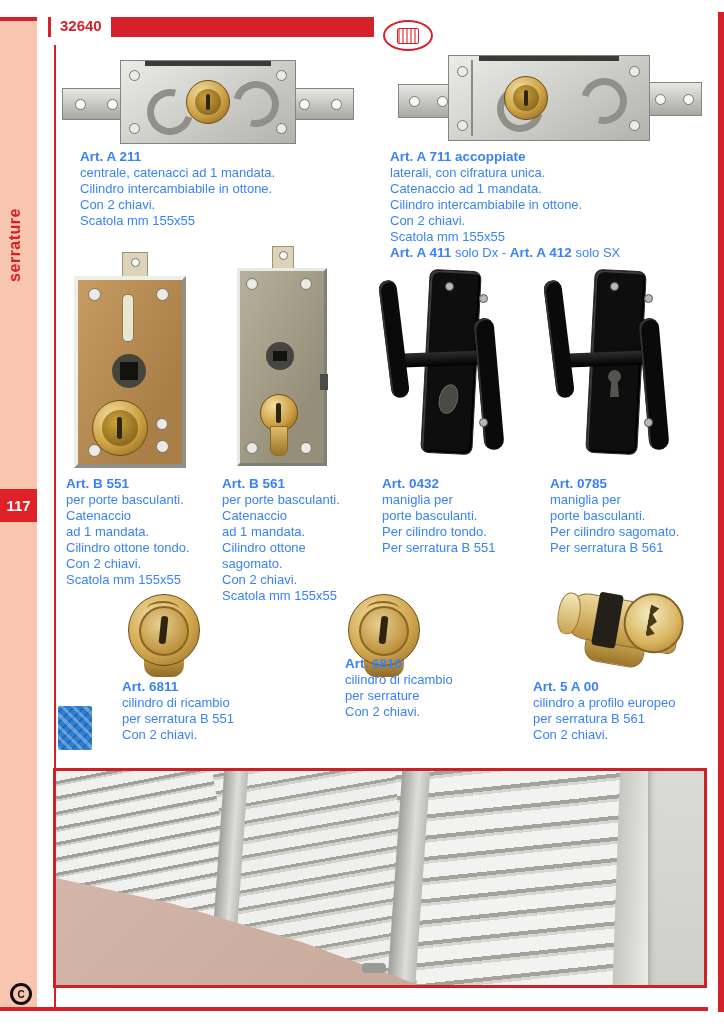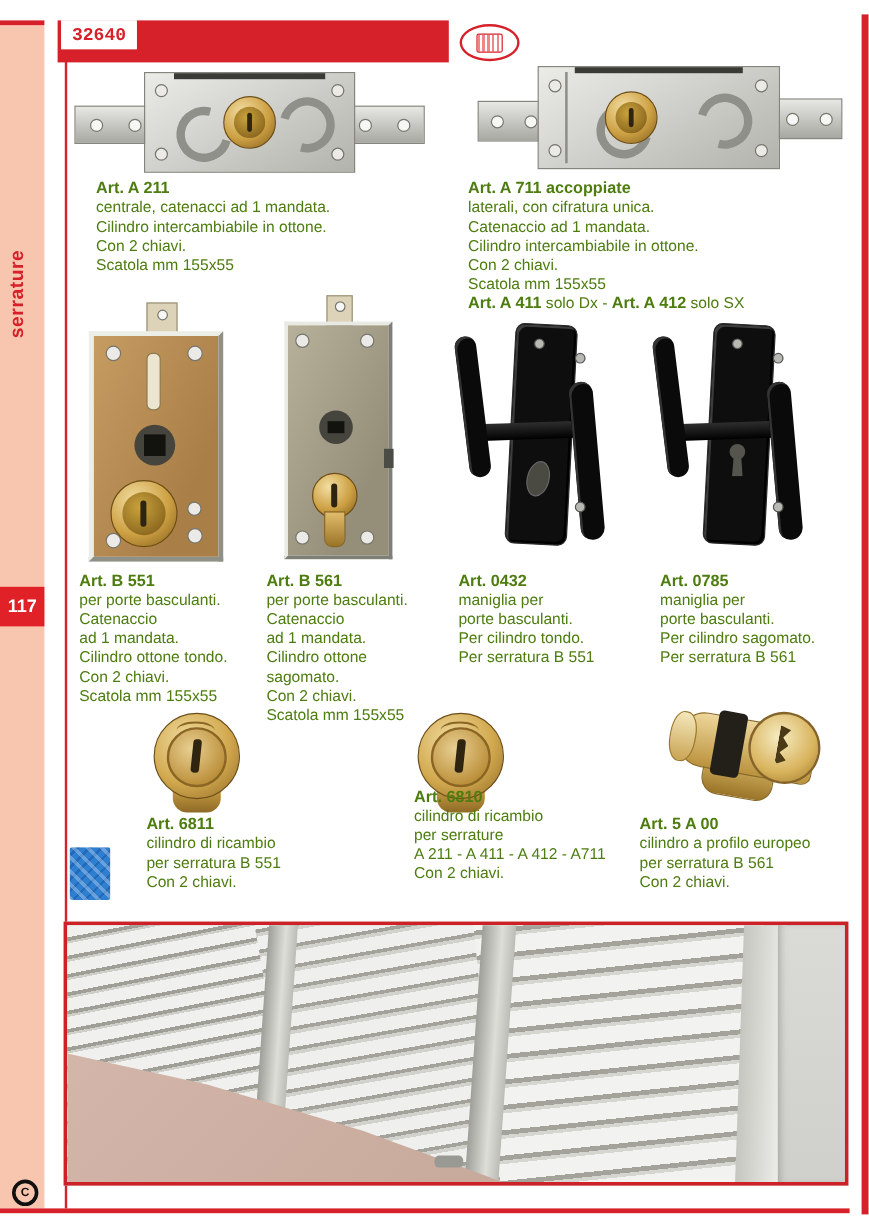--- a/index.html
+++ b/index.html
@@ -12,31 +12,31 @@
               font-weight:bold;font-size:16px;color:#d6212a;letter-spacing:.5px;}
   .page-badge{position:absolute;left:0;top:489px;width:37px;height:33px;background:#e02228;
               color:#fff;font-weight:bold;font-size:15px;display:flex;align-items:center;justify-content:center;}
   .c-logo{position:absolute;left:10px;top:983px;width:16px;height:16px;border:3px solid #101010;border-radius:50%;
           background:#f8c6af;display:flex;align-items:center;justify-content:center;
           font-weight:bold;font-size:10px;color:#101010;}
   .left-redline{position:absolute;left:54px;top:45px;width:2px;height:962px;background:#d6212a;}
   .right-redline{position:absolute;left:718px;top:12px;width:6px;height:1000px;background:#d6212a;}
   .bottom-redline{position:absolute;left:0;top:1007px;width:708px;height:4px;background:#d6212a;}
   
-  .header-bar{position:absolute;left:48px;top:17px;width:326px;height:35px;background:#d6212a;
-              display:flex;align-items:flex-start;font-family:Liberation Mono, monospace;}
+  .header-bar{position:absolute;left:48px;top:17px;width:326px;height:20px;background:#d6212a;
+              display:flex;align-items:flex-end;}
   .code-box{background:#fff;border:1px solid #fff;color:#d6212a;font-weight:bold;font-size:15px;
             margin-left:3px;padding:1px 8px;height:20px;display:flex;align-items:center;}
   .header-title{color:#fff;font-weight:bold;font-size:13.5px;letter-spacing:.4px;margin-left:12px;}
   .brand-logo{position:absolute;left:383px;top:20px;width:46px;height:27px;border:2px solid #d6212a;
               border-radius:50%;display:flex;align-items:center;justify-content:center;}
   .brand-crest{width:20px;height:14px;border:1px solid #d6212a;border-radius:2px;
                background:repeating-linear-gradient(90deg,#e88,0,#e88 2px,transparent 2px,transparent 4px);}
   
-  .tb{position:absolute;font-size:13px;line-height:16px;color:#4d7c0f;}
+  .tb{position:absolute;font-size:13px;line-height:16px;color:#3b82f6;}
   .tt{font-weight:bold;font-size:13.5px;}
   .tb b{font-size:13.5px;}
   
   .img{position:absolute;}
   .bar{position:absolute;background:linear-gradient(#e7e7e4,#a8a8a2);border:1px solid #86867f;}
   .plate{position:absolute;background:linear-gradient(150deg,#ebebe8,#b3b3ad);border:1px solid #85857d;}
   .topslot{position:absolute;height:5px;background:#3a3a36;}
   .screw{position:absolute;width:9px;height:9px;border-radius:50%;background:#eceae6;border:1px solid #76766d;}
   .hole{position:absolute;background:#f7f7f5;border:1px solid #77776f;border-radius:50%;width:9px;height:9px;}
   .ccurve{position:absolute;width:32px;height:32px;border-radius:50%;border:7px solid #90908a;background:transparent;}
@@ -319,21 +319,20 @@
   <div class="tb" style="left:122px;top:679px;width:200px">
     <div class="tt">Art. 6811</div>
     <div>cilindro di ricambio</div>
     <div>per serratura B 551</div>
     <div>Con 2 chiavi.</div>
   </div>
   <div class="tb" style="left:345px;top:656px;width:190px">
     <div class="tt">Art. 6810</div>
     <div>cilindro di ricambio</div>
     <div>per serrature</div>
-    <div>A 211 - A 411 - A 412 - A711</div>
     <div>Con 2 chiavi.</div>
   </div>
   <div class="tb" style="left:533px;top:679px;width:185px">
     <div class="tt">Art. 5 A 00</div>
     <div>cilindro a profilo europeo</div>
     <div>per serratura B 561</div>
     <div>Con 2 chiavi.</div>
   </div>
 
   <div class="photo">

